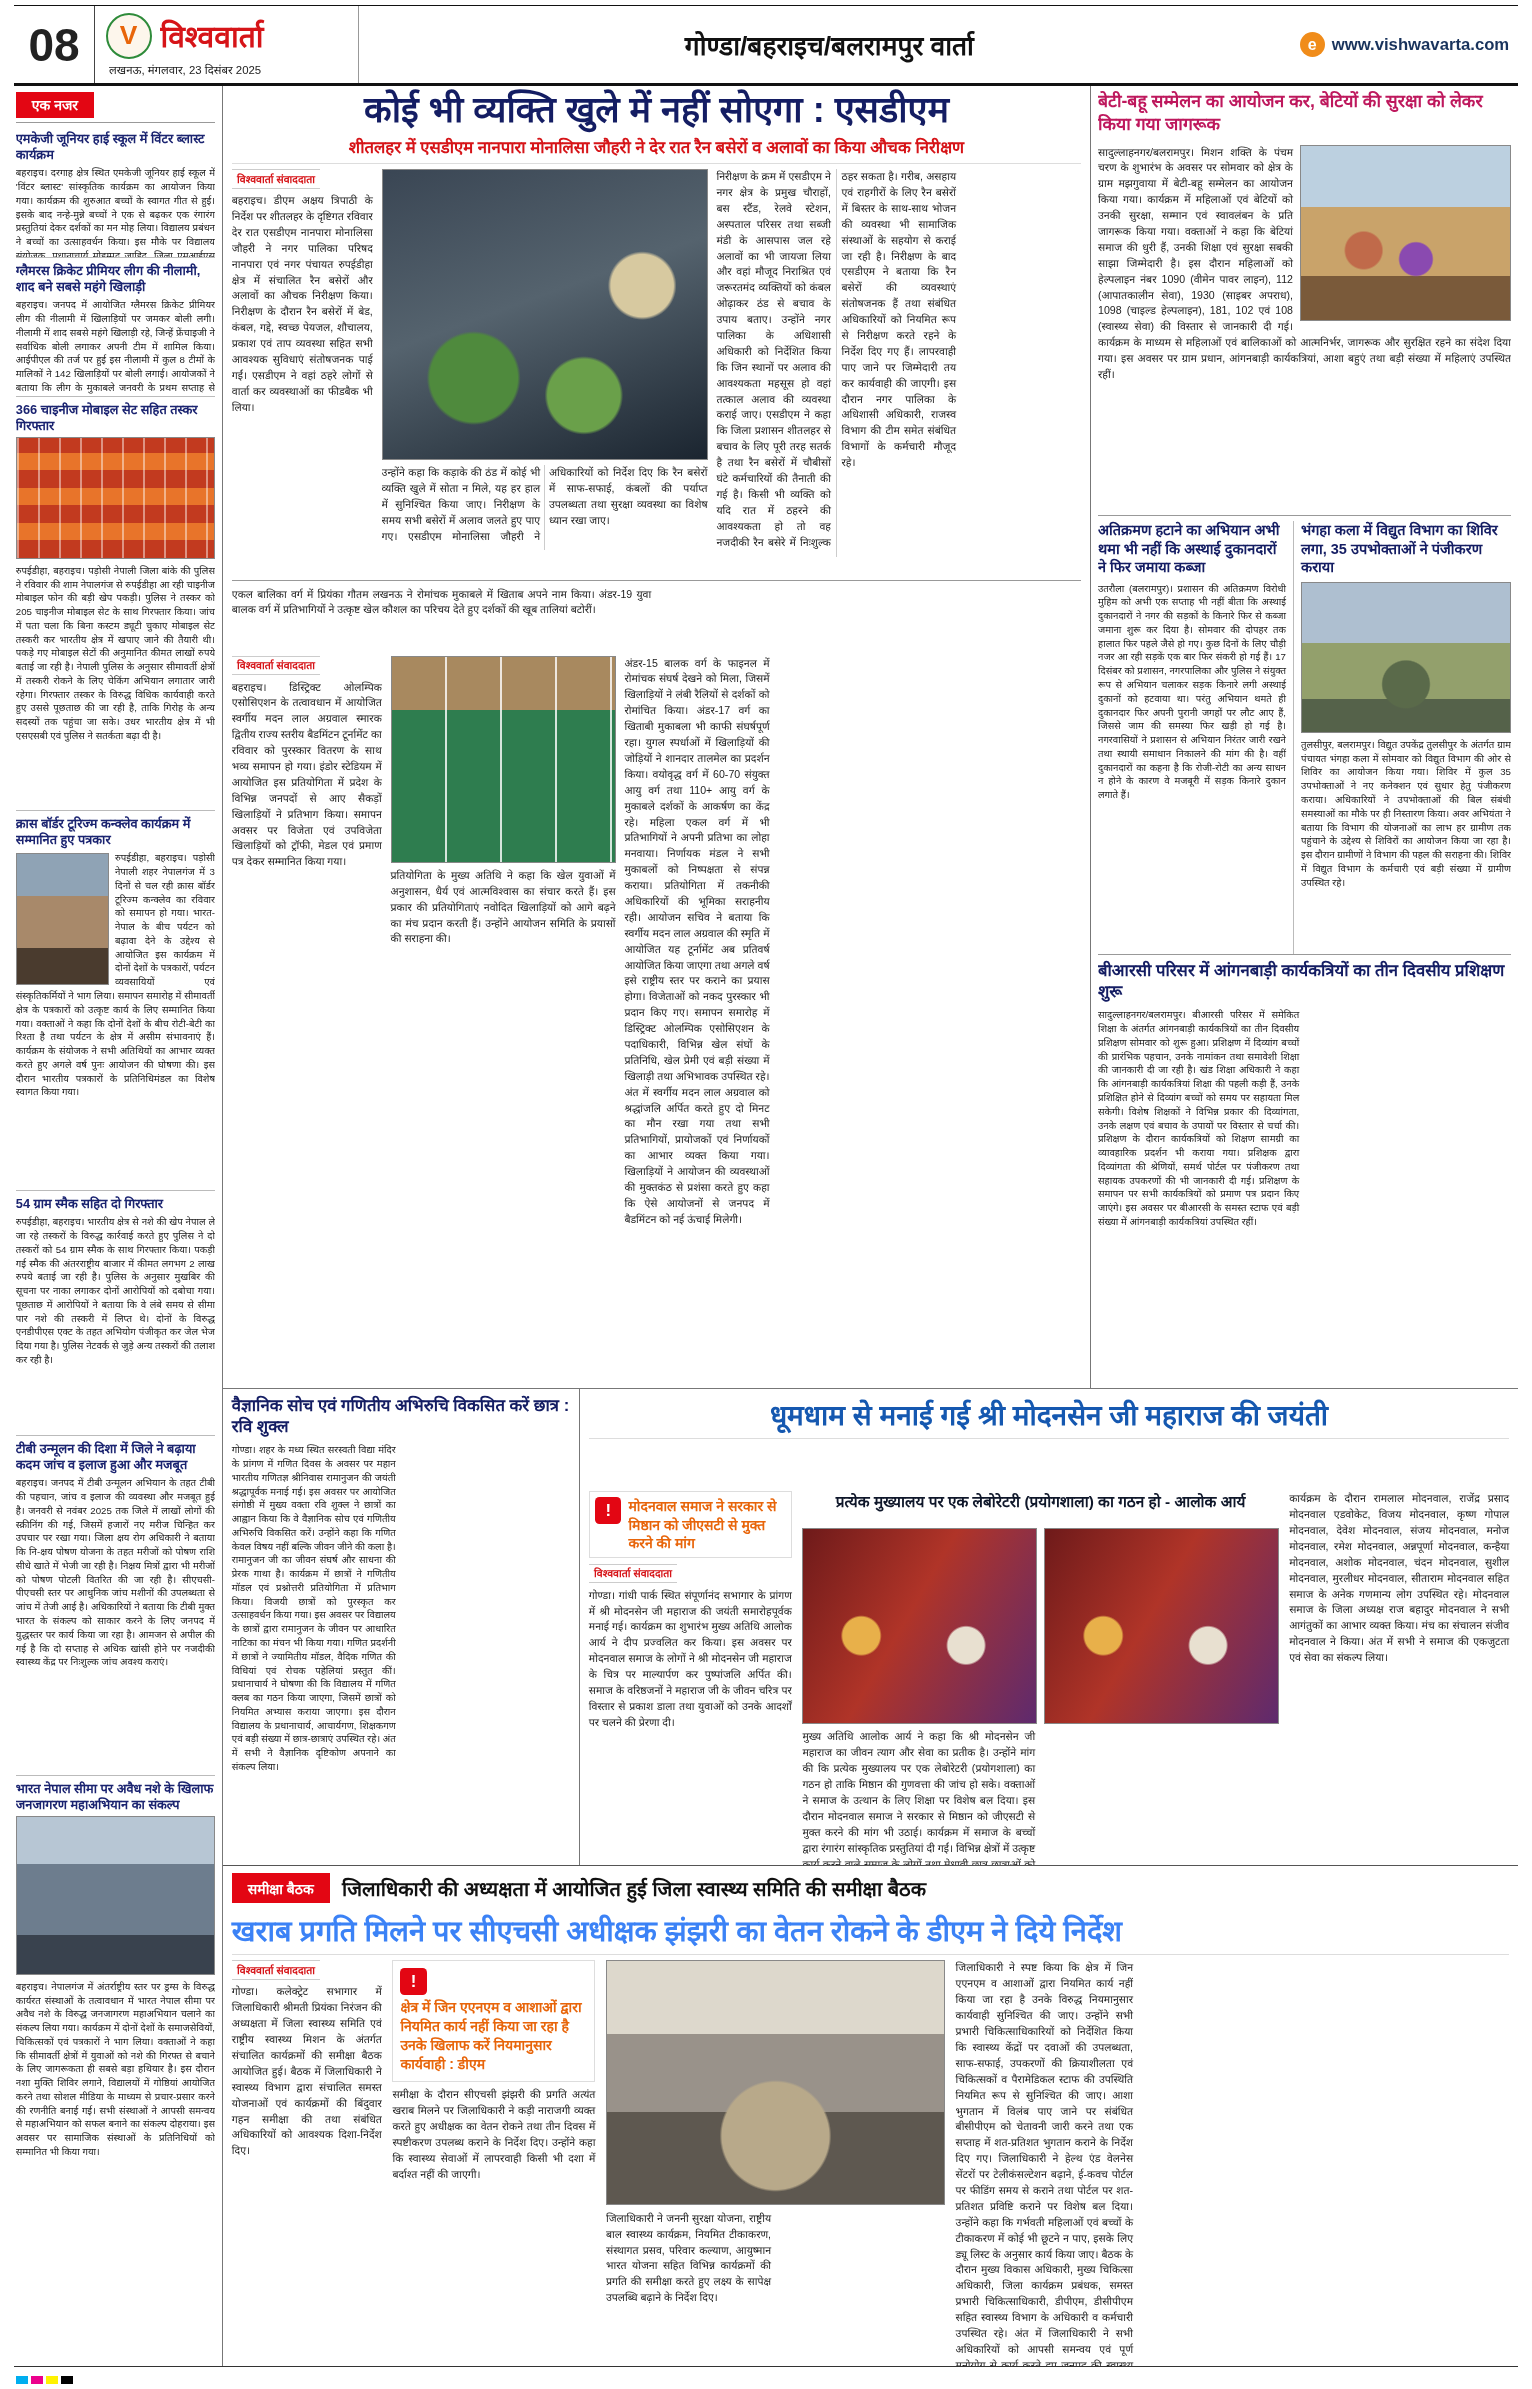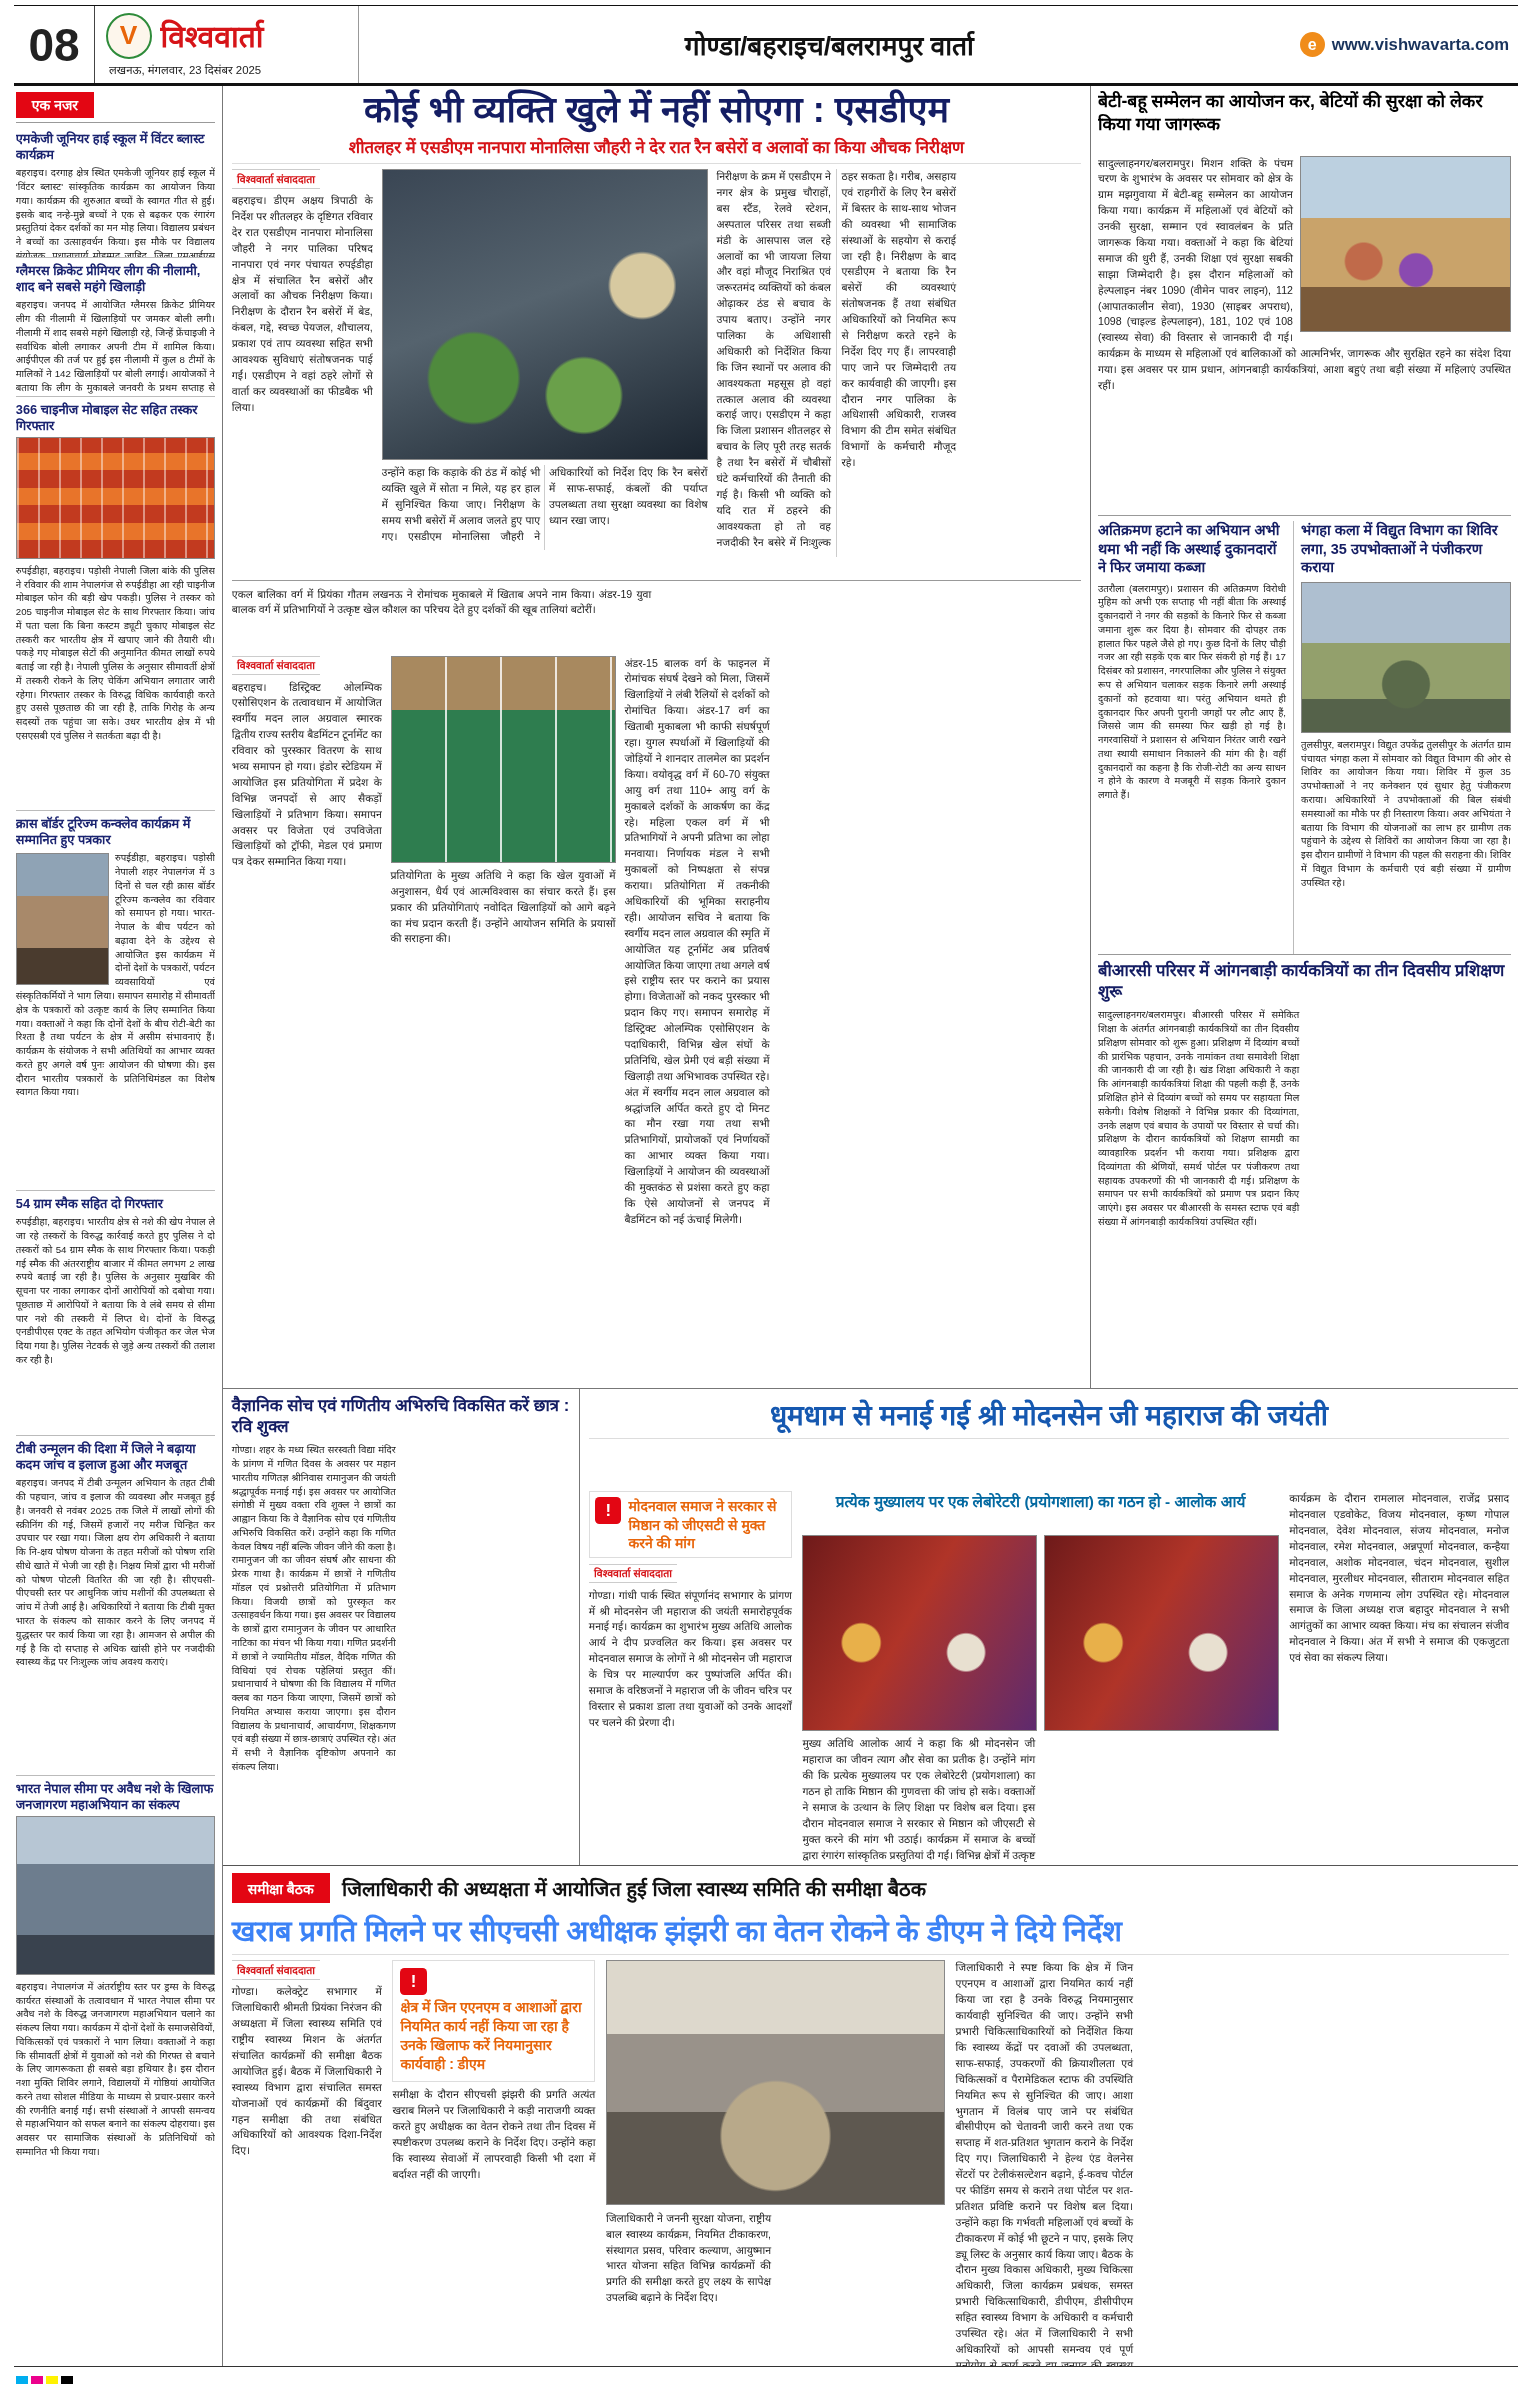--- a/index.html
+++ b/index.html
@@ -62,21 +62,21 @@
   .bad-toptext .bt-main { columns:2; column-gap:10.6px; column-rule:0.9px solid #ccc; }
   .bad-content { display:flex; gap:8.8px; margin-top:7px; height:722px; }
   .bad-c1 { width:150px; }
   .bad-mid { width:225px; }
   .bad-mid .photo { width:100%; height:207px; margin-bottom:5.3px; }
   .bad-c3 { flex:1; }
   .bad-c3 .bt-main { columns:3; column-gap:10.6px; column-rule:0.9px solid #ccc; height:100%; column-fill:auto; }
 
   
   .beti { height:430px; border-bottom:0.9px solid #999; overflow:hidden; padding-top:3.5px; }
-  .beti h2 { font-size:17.6px; line-height:1.3; color:#000000; margin-bottom:20px; }
+  .beti h2 { font-size:17.6px; line-height:1.3; color:#be185d; margin-bottom:9px; }
   .beti .photo { float:right; width:211px; height:176px; margin:0 0 5.3px 7px; }
   .row2 { height:439px; border-bottom:0.9px solid #999; display:flex; overflow:hidden; padding-top:4.4px; }
   .atikraman { width:196px; border-right:0.9px solid #bbb; padding-right:7px; overflow:hidden; }
   .atikraman h3 { font-size:14.5px; line-height:1.3; color:#141d63; margin-bottom:4.4px; }
   .bhangha { flex:1; padding-left:7px; overflow:hidden; }
   .bhangha h3 { font-size:14.5px; line-height:1.3; color:#141d63; margin-bottom:4.4px; }
   .bhangha .photo { width:100%; height:151px; margin-bottom:5.3px; }
   .brc { flex:1; overflow:hidden; padding-top:4.4px; }
   .brc h3 { font-size:16.7px; line-height:1.3; color:#141d63; margin-bottom:5.3px; }
   .brc .bt { columns:2; column-gap:10.6px; column-rule:0.9px solid #ccc; height:348px; column-fill:auto; }
@@ -87,21 +87,21 @@
   .vaigyanik h3 { font-size:16.7px; line-height:1.3; color:#141d63; margin-bottom:5.3px; }
   .vaigyanik .bt { columns:2; column-gap:10.6px; column-rule:0.9px solid #ccc; height:401px; column-fill:auto; }
   .modansen { flex:1; padding:3.5px 8.8px 0; display:flex; flex-direction:column; overflow:hidden;gap:47px; }
   .modansen h2 { font-size:28px; color:#1558b0; text-align:center; padding:1.8px 0 5.3px; border-bottom:0.9px solid #ddd; }
   .mod-grid { display:flex; gap:10.6px; flex:1; margin-top:5.3px; }
   .mod-left { width:203px; }
   .gst-box { display:flex; gap:7px; border:0.9px solid #ddd; padding:5.3px; margin-bottom:5.3px; }
   .gst-box .txt { font-size:14px; font-weight:bold; line-height:1.3; color:#e8650a; }
   .flash-icon { flex:0 0 26.4px; width:26.4px; height:26.4px; background:#e30613; border-radius:4.4px; color:#fff; font-weight:bold; font-size:16.7px; display:flex; align-items:center; justify-content:center; }
   .mod-mid { flex:1; display:flex; flex-direction:column; }
-  .mod-sub { font-size:15.4px; font-weight:bold; color:#0369a1; text-align:center; margin-bottom:23px; }
+  .mod-sub { font-size:15.4px; font-weight:bold; color:#0f172a; text-align:center; margin-bottom:16px; }
   .mod-photos { display:flex; gap:7px; height:196px; margin-bottom:5.3px; }
   .mod-photos .photo { flex:1; height:100%; }
   .mod-mid .bt-main { columns:2; column-gap:10.6px; column-rule:0.9px solid #ccc; flex:1; column-fill:auto; overflow:hidden; }
   .mod-right { width:220px; }
 
   
   .band3 { flex:1; border-top:1.8px solid #555; padding:7px 8.8px 0; display:flex; flex-direction:column; overflow:hidden; }
   .kicker-row { display:flex; align-items:center; gap:12.3px; width:70%; }
   .kicker { background:#e30613; color:#fff; font-size:14px; font-weight:bold; padding:5.3px 16px; }
   .kicker-hl { font-size:20px; font-weight:bold; color:#111; }

